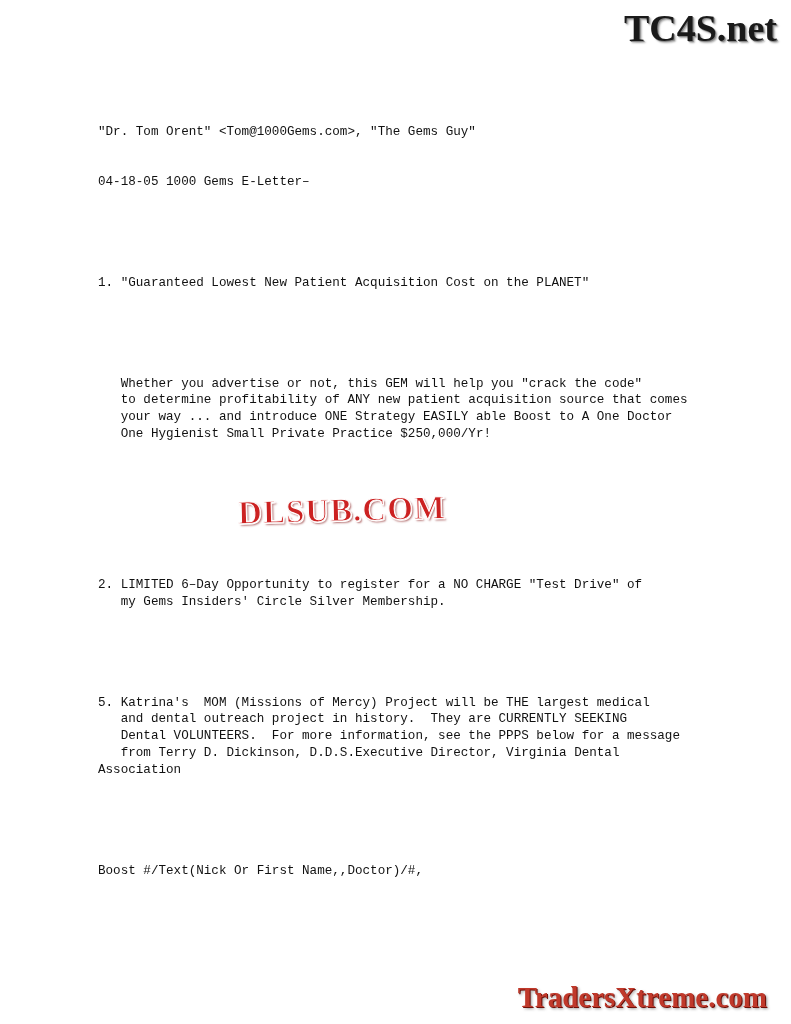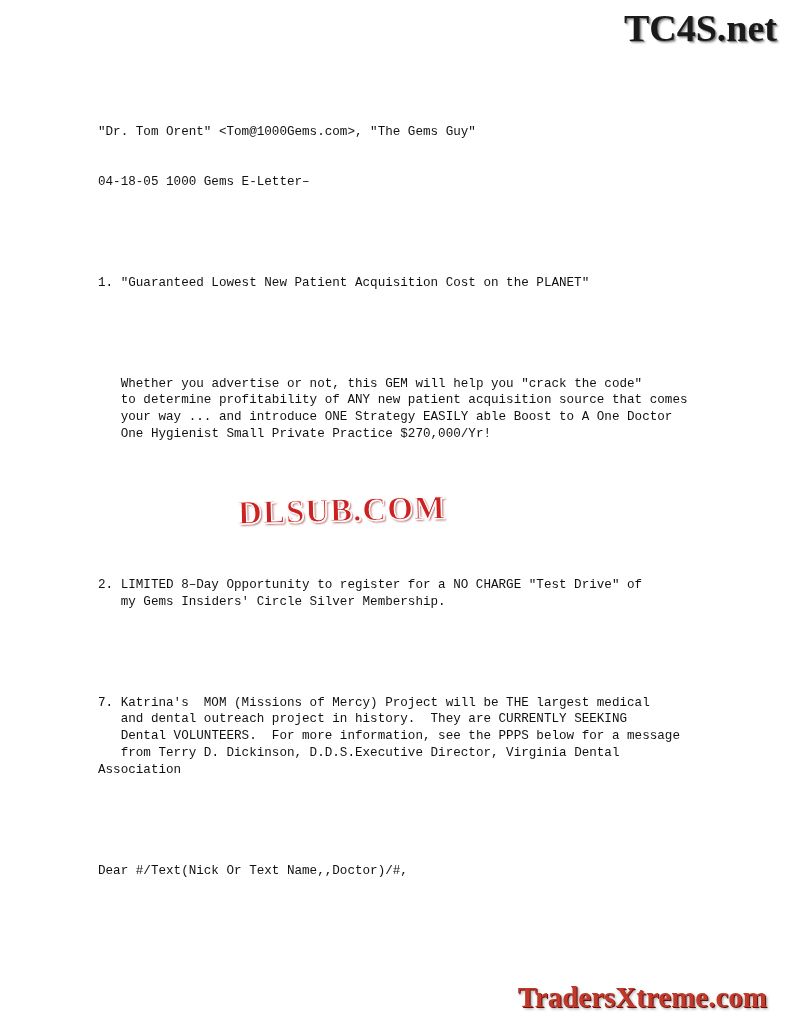--- a/index.html
+++ b/index.html
@@ -96,32 +96,32 @@
 
   <div class="doc">
     <p>"Dr. Tom Orent" &lt;Tom@1000Gems.com&gt;, "The Gems Guy"</p>
     <p>04-18-05 1000 Gems E-Letter–</p>
     <div class="blank"></div>
     <p>1. "Guaranteed Lowest New Patient Acquisition Cost on the PLANET"</p>
     <div class="blank"></div>
     <p>   Whether you advertise or not, this GEM will help you "crack the code"
    to determine profitability of ANY new patient acquisition source that comes
    your way ... and introduce ONE Strategy EASILY able Boost to A One Doctor
-   One Hygienist Small Private Practice $270,000/Yr!</p>
+   One Hygienist Small Private Practice $250,000/Yr!</p>
     <div class="blank"></div>
     <div class="blank"></div>
-    <p>2. LIMITED 8–Day Opportunity to register for a NO CHARGE "Test Drive" of
+    <p>2. LIMITED 6–Day Opportunity to register for a NO CHARGE "Test Drive" of
    my Gems Insiders' Circle Silver Membership.</p>
     <div class="blank"></div>
-    <p>7. Katrina's  MOM (Missions of Mercy) Project will be THE largest medical
+    <p>5. Katrina's  MOM (Missions of Mercy) Project will be THE largest medical
    and dental outreach project in history.  They are CURRENTLY SEEKING
    Dental VOLUNTEERS.  For more information, see the PPPS below for a message
    from Terry D. Dickinson, D.D.S.Executive Director, Virginia Dental Association</p>
     <div class="blank"></div>
-    <p>Dear #/Text(Nick Or Text Name,,Doctor)/#,</p>
+    <p>Boost #/Text(Nick Or First Name,,Doctor)/#,</p>
     
     
     
     
   </div>
 
   <div class="wm-center">DLSUB.COM</div>
 
   <div class="wm-bottom">TradersXtreme.com</div>
 

